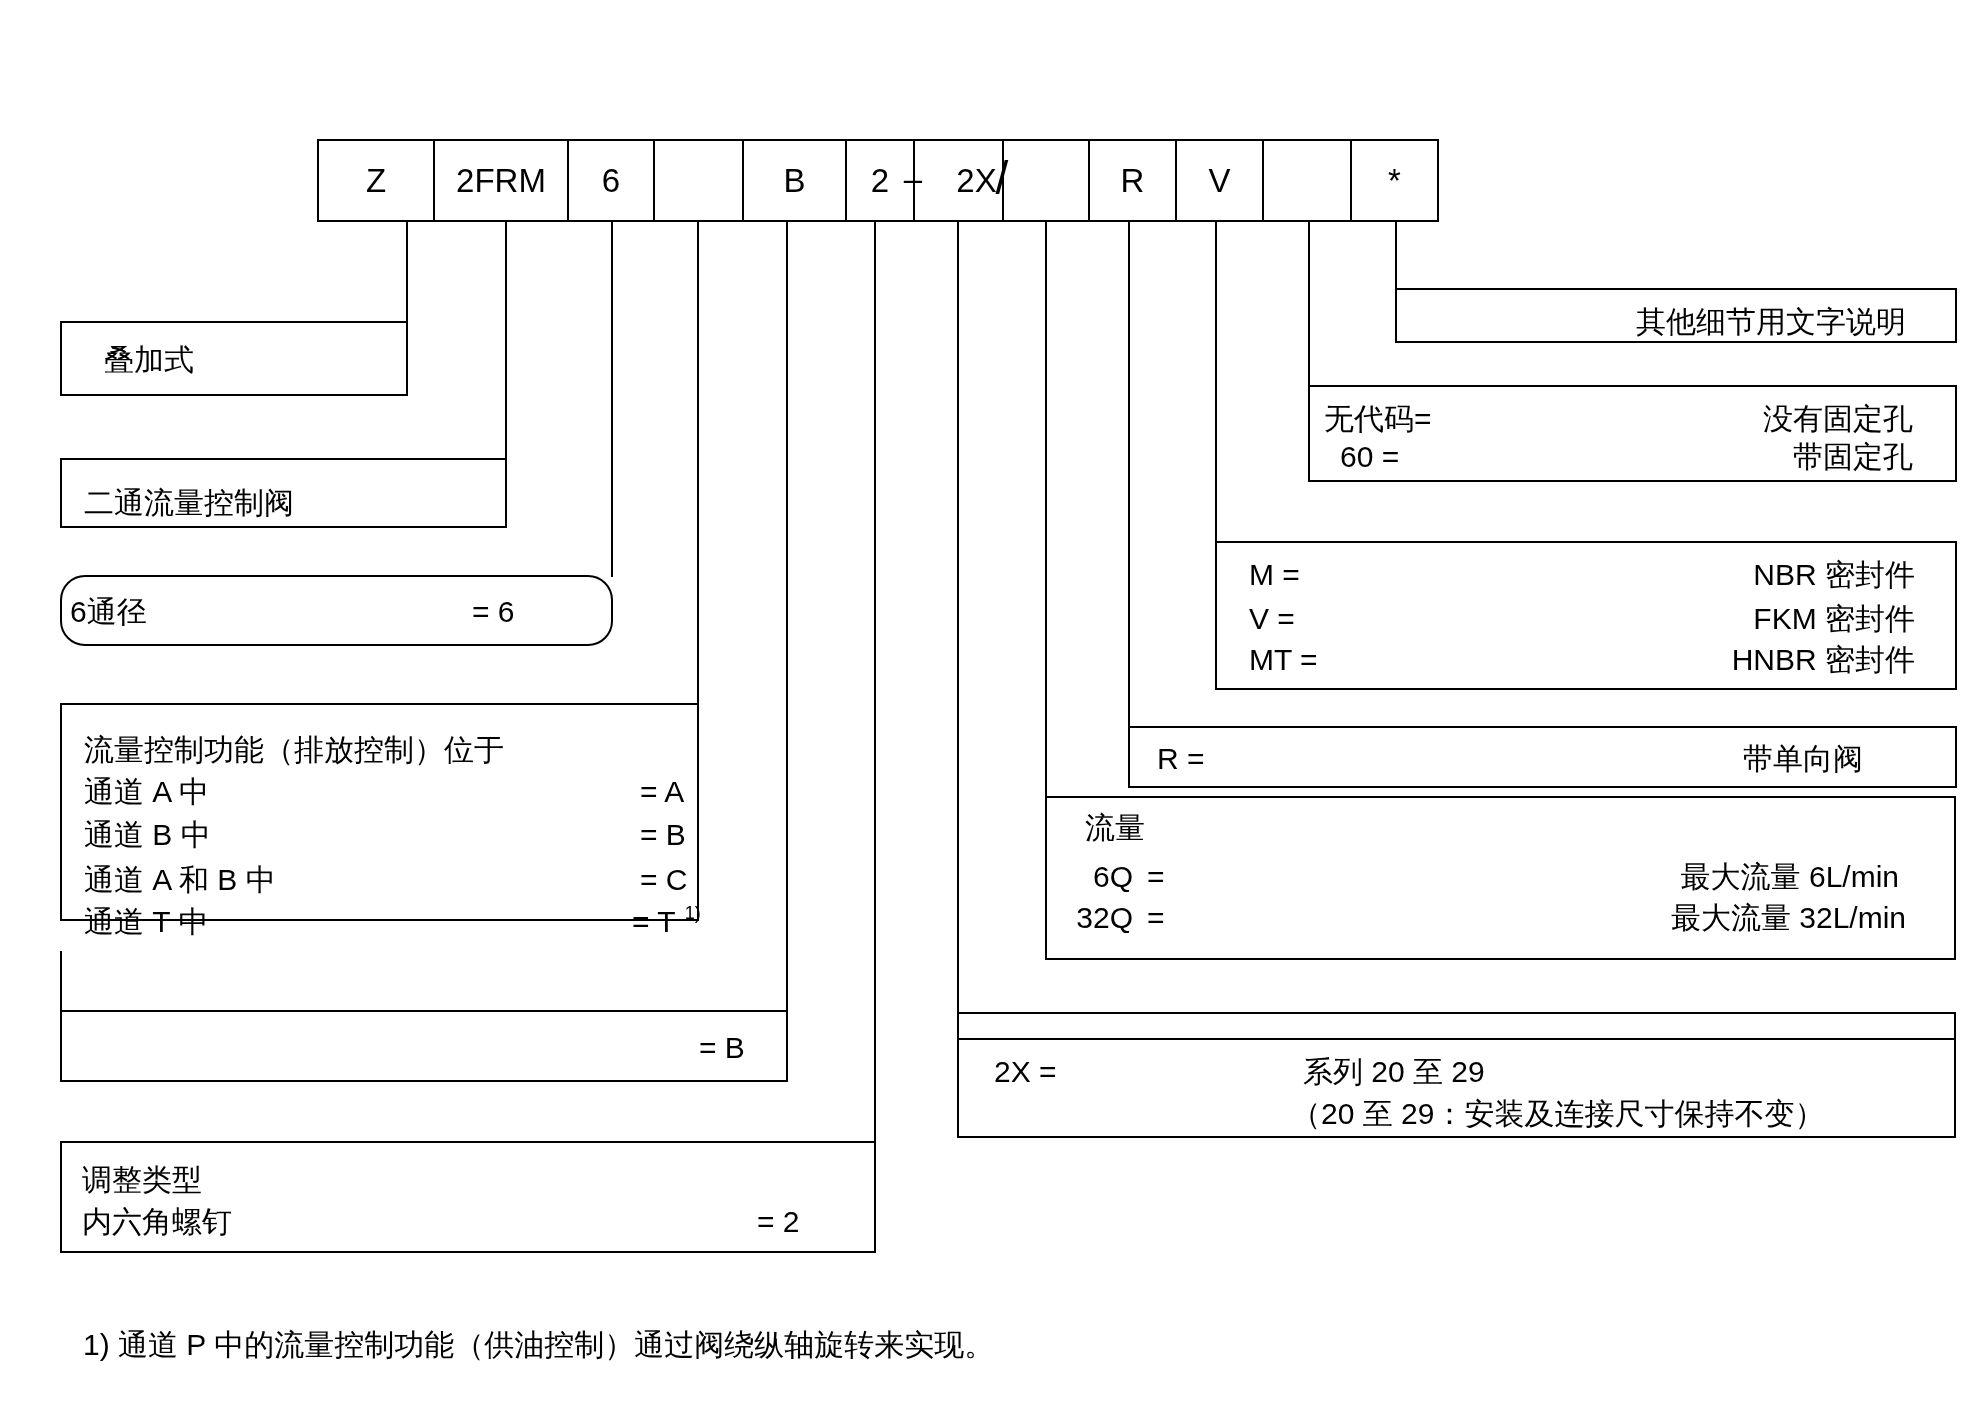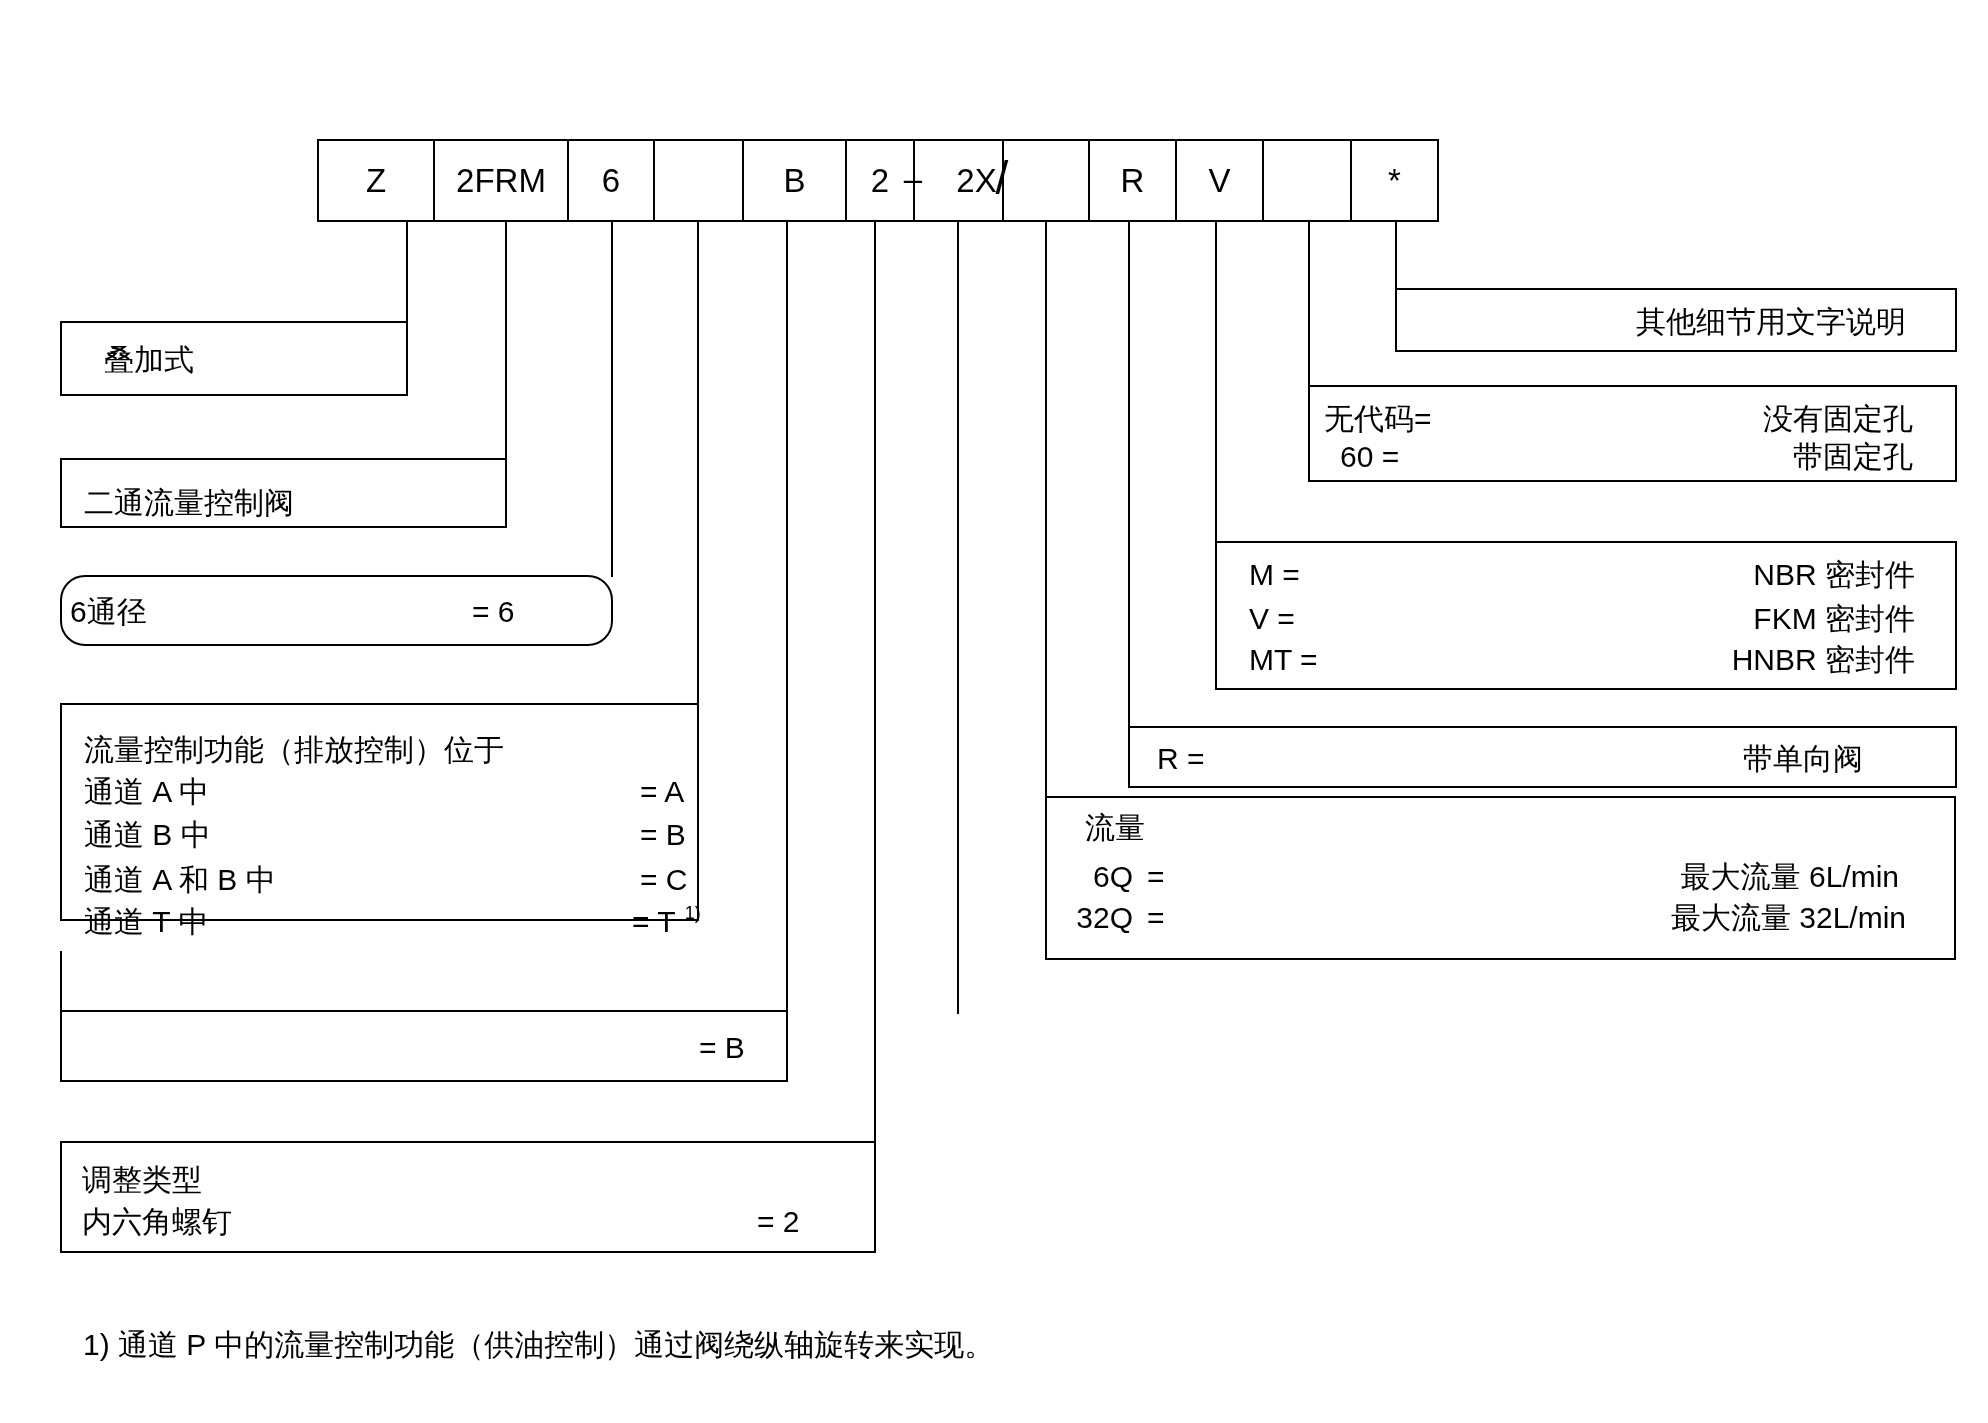--- a/index.html
+++ b/index.html
@@ -94,21 +94,21 @@
   <div class="box" style="left:60px;top:1010px;width:728px;height:72px;">
     <div class="trow val" style="left:637px;top:16px;">= B</div>
   </div>
 
   <div class="box" style="left:60px;top:1141px;width:816px;height:112px;">
     <div class="trow" style="left:20px;top:17px;">调整类型</div>
     <div class="trow" style="left:20px;top:59px;">内六角螺钉</div>
     <div class="trow val" style="left:695px;top:59px;">= 2</div>
   </div>
 
-  <div class="box" style="left:1395px;top:288px;width:562px;height:64px;">
+  <div class="box" style="left:1395px;top:288px;width:562px;height:55px;">
     <div class="rgt" style="right:49px;top:12px;">其他细节用文字说明</div>
   </div>
 
   <div class="box" style="left:1308px;top:385px;width:649px;height:97px;">
     <div class="trow" style="left:14px;top:12px;">无代码=</div>
     <div class="rgt" style="right:42px;top:12px;">没有固定孔</div>
     <div class="trow" style="left:30px;top:50px;">60 =</div>
     <div class="rgt" style="right:42px;top:50px;">带固定孔</div>
   </div>
 
@@ -129,16 +129,22 @@
   <div class="box" style="left:1045px;top:796px;width:911px;height:164px;">
     <div class="trow" style="left:38px;top:10px;">流量</div>
     <div class="rgt" style="left:0px;width:86px;top:59px;">6Q</div>
     <div class="trow" style="left:100px;top:59px;">=</div>
     <div class="rgt" style="right:55px;top:59px;">最大流量 6L/min</div>
     <div class="rgt" style="left:0px;width:86px;top:100px;">32Q</div>
     <div class="trow" style="left:100px;top:100px;">=</div>
     <div class="rgt" style="right:48px;top:100px;">最大流量 32L/min</div>
   </div>
 
+  <div class="box" style="left:957px;top:1012px;width:999px;height:126px;">
+    <div class="hline" style="left:0px;top:24px;width:995px;"></div>
+    <div class="trow" style="left:35px;top:38px;">2X =</div>
+    <div class="trow" style="left:344px;top:38px;">系列 20 至 29</div>
+    <div class="trow" style="left:332px;top:80px;">（20 至 29：安装及连接尺寸保持不变）</div>
+  </div>
 
   <div class="trow" style="left:83px;top:1325px;">1) 通道 P 中的流量控制功能（供油控制）通过阀绕纵轴旋转来实现。</div>
 
 </div>
 
 </body></html>

